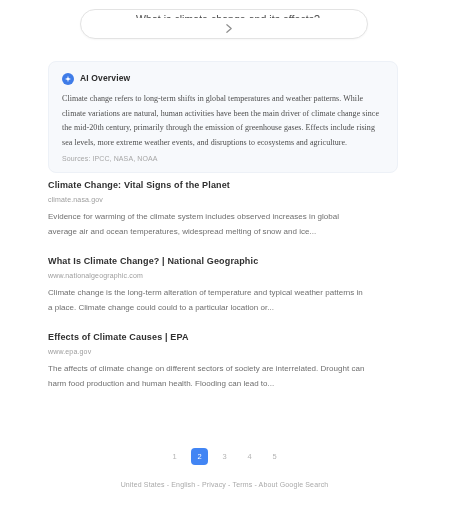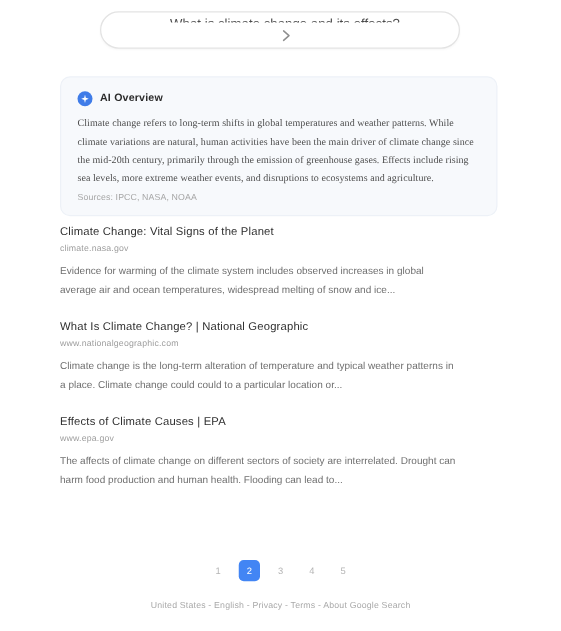--- a/index.html
+++ b/index.html
@@ -121,21 +121,21 @@
   .results {
     position: absolute;
     left: 48px;
     top: 179px;
     width: 356px;
   }
   .result { margin-bottom: 16px; }
   .result:last-child { margin-bottom: 0; }
   .result-title {
     font-size: 9px;
-    font-weight: normal;
+    font-weight: bold;
     color: #2f2f2f;
     letter-spacing: 0.15px;
     line-height: 13px;
   }
   .result-url {
     font-size: 7px;
     color: #9d9d9d;
     margin-top: 3px;
     letter-spacing: 0.15px;
     line-height: 10px;

